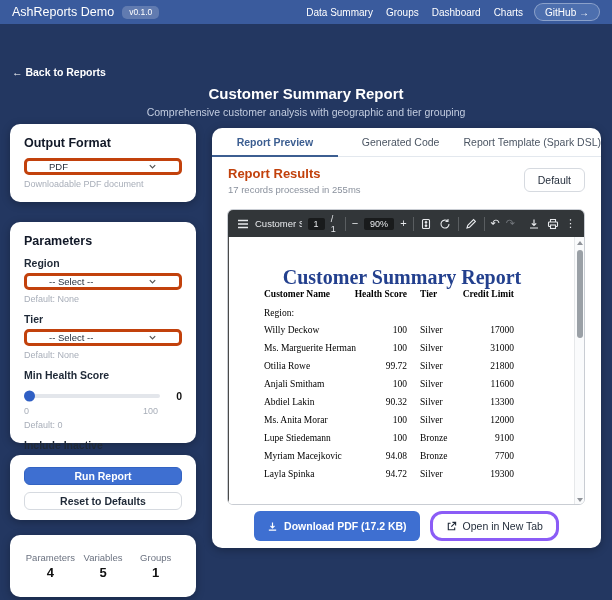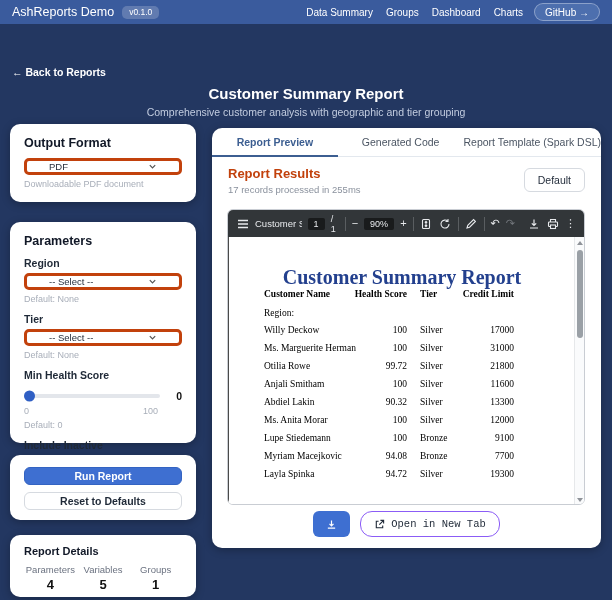--- a/index.html
+++ b/index.html
@@ -114,22 +114,22 @@
                  border-left:1px solid #e6e8ea;}
   .sb-arrow{position:absolute;left:50%;transform:translateX(-50%);width:0;height:0;cursor:pointer;}
   .sb-up{top:4px;border-left:3px solid transparent;border-right:3px solid transparent;border-bottom:4px solid #8f9399;}
   .sb-down{bottom:4px;border-left:3px solid transparent;border-right:3px solid transparent;border-top:4px solid #8f9399;}
   .sb-thumb{position:absolute;left:1.5px;width:6px;top:13px;height:88px;border-radius:3px;background:#9aa0a6;cursor:grab;}
 
   
   .panel-footer{position:absolute;left:0;top:383px;width:100%;display:flex;justify-content:center;gap:10px;}
   .btn-pdf{display:flex;align-items:center;gap:6px;background:var(--accent);color:#fff;border-radius:6px;
            padding:6px 13px;font-size:10.5px;font-weight:600;cursor:pointer;}
-  .btn-newtab{display:flex;align-items:center;gap:6px;background:#fff;color:#1f2937;border:1px solid #8b5cf6;
-              border-radius:12px;padding:6px 13px;font-size:10.5px;cursor:pointer;font-family:Liberation Mono, monospace;}
+  .btn-newtab{display:flex;align-items:center;gap:6px;background:#fff;color:#1f2937;border:3px solid #8b5cf6;
+              border-radius:12px;padding:6px 13px;font-size:10.5px;cursor:pointer;}
   .btn-pdf svg,.btn-newtab svg{width:11px;height:11px;}
 </style>
 </head>
 <body>
 
 <div class="navbar">
   <span class="brand">AshReports Demo</span>
   <span class="badge">v0.1.0</span>
   <span class="nav-spacer"></span>
   <div class="nav-links">
@@ -197,21 +197,20 @@
   </div>
   <div class="note">Default: false</div>
 </div>
 
 <div class="card" id="card-actions">
   <div class="btn btn-run">Run Report</div>
   <div class="btn btn-reset">Reset to Defaults</div>
 </div>
 
 <div class="card" id="card-details">
-  <div class="card-h" style="font-size:11px;">Report Details</div>
   <div class="stats">
     <div class="stat">
       <div class="stat-label">Parameters</div>
       <div class="stat-value">4</div>
     </div>
     <div class="stat">
       <div class="stat-label">Variables</div>
       <div class="stat-value">5</div>
     </div>
     <div class="stat">
@@ -366,20 +365,21 @@
         <div class="sb-arrow sb-down"></div>
       </div>
     </div>
   </div>
 
   <div class="panel-footer">
     <div class="btn-pdf">
       <svg viewBox="0 0 12 12" stroke="currentColor" stroke-width="1.3" fill="none">
           <path d="M6 1.5v6M3.8 5.3 6 7.5l2.2-2.2M2 10h8"></path>
         </svg>
+      <span>Download PDF (17.2 KB)</span>
     </div>
     <div class="btn-newtab">
       <svg viewBox="0 0 12 12" stroke="currentColor" stroke-width="1.2" fill="none">
           <path d="M5 2.5H2.5v7h7V7M7 1.5h3.5V5M10.2 1.8 5.8 6.2"></path>
         </svg>
       <span>Open in New Tab</span>
     </div>
   </div>
 </div>
 

